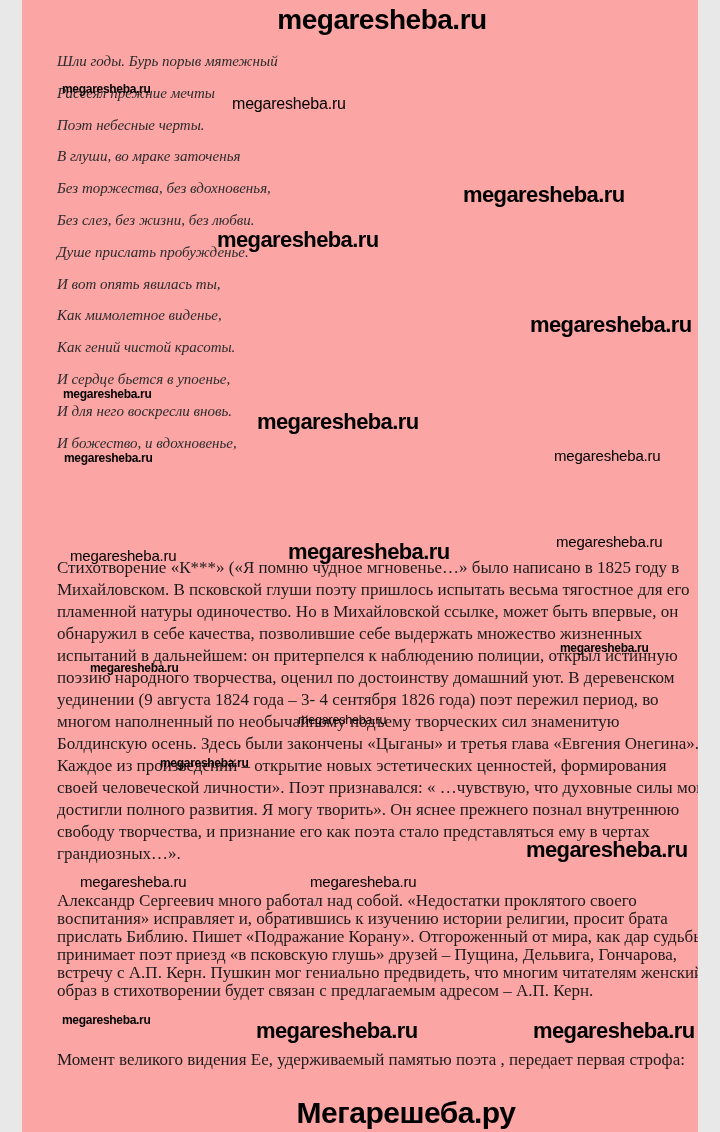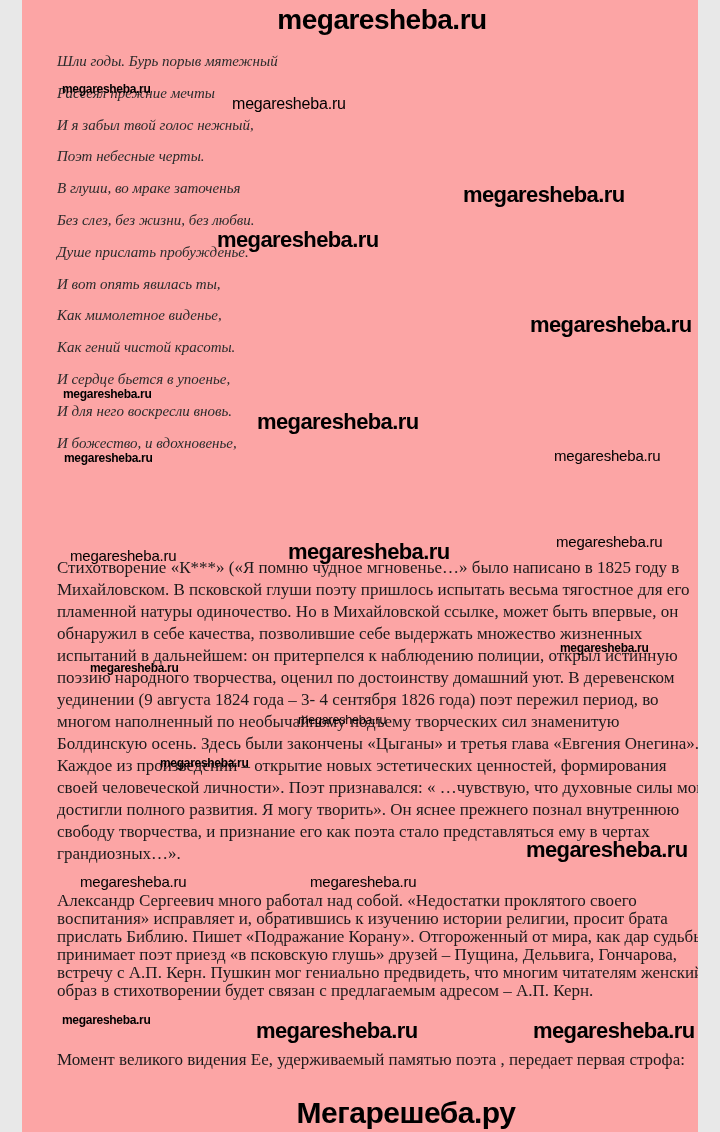--- a/index.html
+++ b/index.html
@@ -64,23 +64,23 @@
 </head>
 <body>
 
 <div id="page">
 
   <div class="wm-header">megaresheba.ru</div>
 
   <div class="poem">
     <div class="poem-line">Шли годы. Бурь порыв мятежный</div>
     <div class="poem-line">Рассеял прежние мечты</div>
-    <div class="poem-line">И я забыл твой голос нежный,</div>
     <div class="poem-line">Поэт небесные черты.</div>
     <div class="poem-line">В глуши, во мраке заточенья</div>
+    <div class="poem-line">Без торжества, без вдохновенья,</div>
     <div class="poem-line">Без слез, без жизни, без любви.</div>
     <div class="poem-line">Душе прислать пробужденье.</div>
     <div class="poem-line">И вот опять явилась ты,</div>
     <div class="poem-line">Как мимолетное виденье,</div>
     <div class="poem-line">Как гений чистой красоты.</div>
     <div class="poem-line">И сердце бьется в упоенье,</div>
     <div class="poem-line">И для него воскресли вновь.</div>
     <div class="poem-line">И божество, и вдохновенье,</div>
   </div>
 

